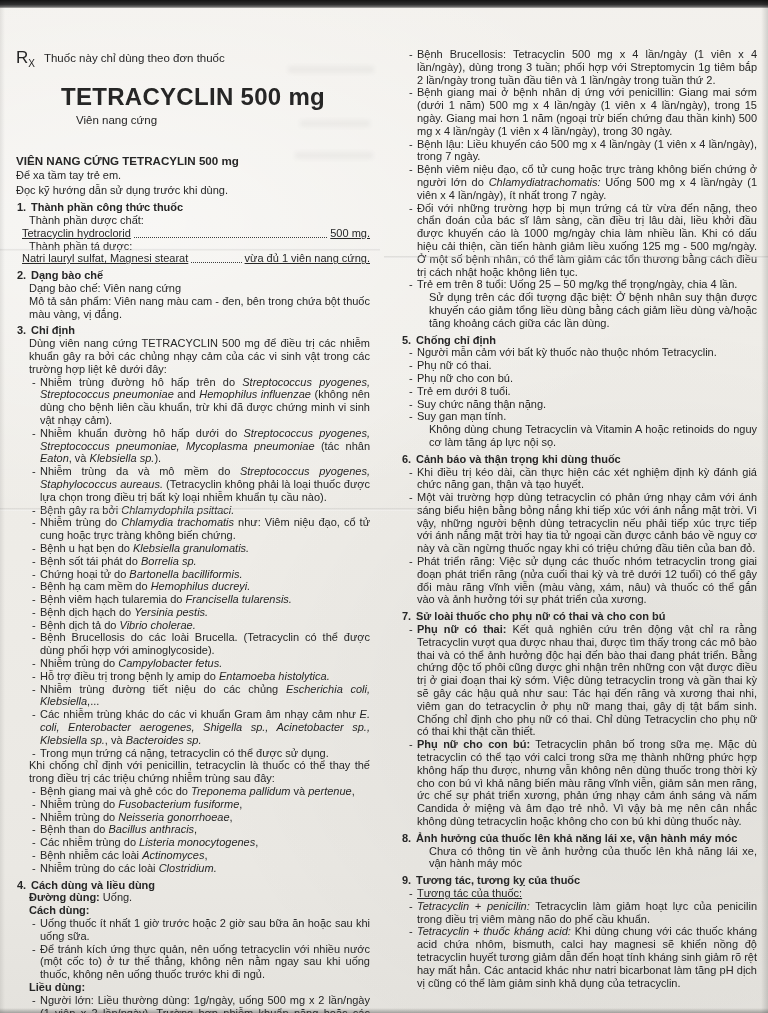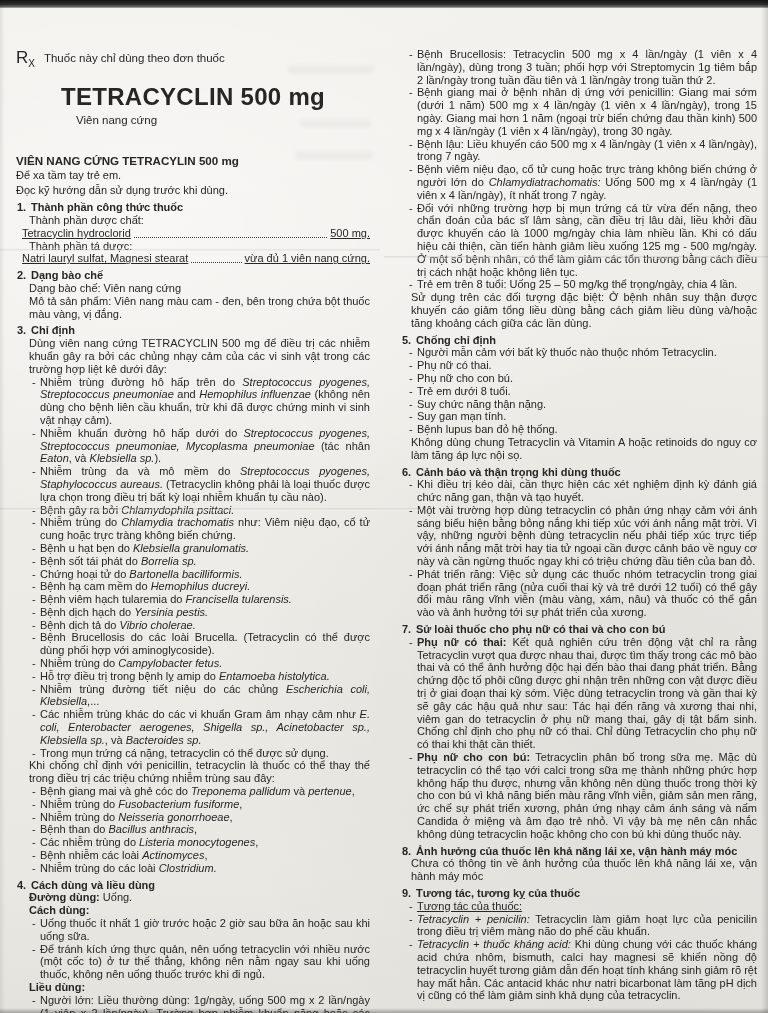--- a/index.html
+++ b/index.html
@@ -46,21 +46,21 @@
   .prod{font-weight:bold;font-size:11.6px;line-height:14px;}
   .plain{line-height:14.5px;}
 
   .sec-h{display:flex;font-weight:bold;margin-top:4px;text-align:left;}
   .sec-num{width:14px;flex:none;}
   .sec-t{flex:1;}
   .para,.bullet,.dotline{text-align:justify;}
   .col-left .para{margin-left:13px;}
   .col-left .bullet{margin-left:16px;padding-left:8px;}
   .col-left .sec-h{margin-left:1px;}
-  .col-right .para{margin-left:11px;}
+  .col-right .para{margin-left:29px;}
   .col-right .bullet{margin-left:9px;padding-left:8px;}
   .col-right .sec-h{margin-left:2px;}
   .bullet{position:relative;}
   .bullet::before{content:"-";position:absolute;left:0;top:0;}
   .dotline{margin-left:6px;display:flex;align-items:flex-end;text-decoration:underline;}
   .dot-label,.dot-value{white-space:nowrap;}
   .dot-fill{flex:1;border-bottom:1.6px dotted #3d3d3d;margin:0 3px 2px;align-self:flex-end;}
   .rs-i{font-style:italic;}
   .rs-b{font-weight:bold;}
   .rs-u{text-decoration:underline;}
@@ -160,21 +160,20 @@
         <div class="sec-h">
           <span class="sec-num">5.</span>
           <span class="sec-t">Chống chỉ định</span>
         </div>
         <div class="bullet">Người mẫn cảm với bất kỳ thuốc nào thuộc nhóm Tetracyclin.</div>
         <div class="bullet">Phụ nữ có thai.</div>
         <div class="bullet">Phụ nữ cho con bú.</div>
         <div class="bullet">Trẻ em dưới 8 tuổi.</div>
         <div class="bullet">Suy chức năng thận nặng.</div>
         <div class="bullet">Suy gan mạn tính.</div>
-        <div class="bullet">Bệnh lupus ban đỏ hệ thống.</div>
         <div class="para">Không dùng chung Tetracyclin và Vitamin A hoặc retinoids do nguy cơ làm tăng áp lực nội sọ.</div>
         <div class="sec-h">
           <span class="sec-num">6.</span>
           <span class="sec-t">Cảnh báo và thận trọng khi dùng thuốc</span>
         </div>
         <div class="bullet">Khi điều trị kéo dài, cần thực hiện các xét nghiệm định kỳ đánh giá chức năng gan, thận và tạo huyết.</div>
         <div class="bullet">Một vài trường hợp dùng tetracyclin có phản ứng nhạy cảm với ánh sáng biểu hiện bằng bỏng nắng khi tiếp xúc với ánh nắng mặt trời. Vì vậy, những người bệnh dùng tetracyclin nếu phải tiếp xúc trực tiếp với ánh nắng mặt trời hay tia tử ngoại cần được cảnh báo về nguy cơ này và cần ngừng thuốc ngay khi có triệu chứng đầu tiên của ban đỏ.</div>
         <div class="bullet">Phát triển răng: Việc sử dụng các thuốc nhóm tetracyclin trong giai đoạn phát triển răng (nửa cuối thai kỳ và trẻ dưới 12 tuổi) có thể gây đổi màu răng vĩnh viễn (màu vàng, xám, nâu) và thuốc có thể gắn vào và ảnh hưởng tới sự phát triển của xương.</div>
         <div class="sec-h">
           <span class="sec-num">7.</span>

